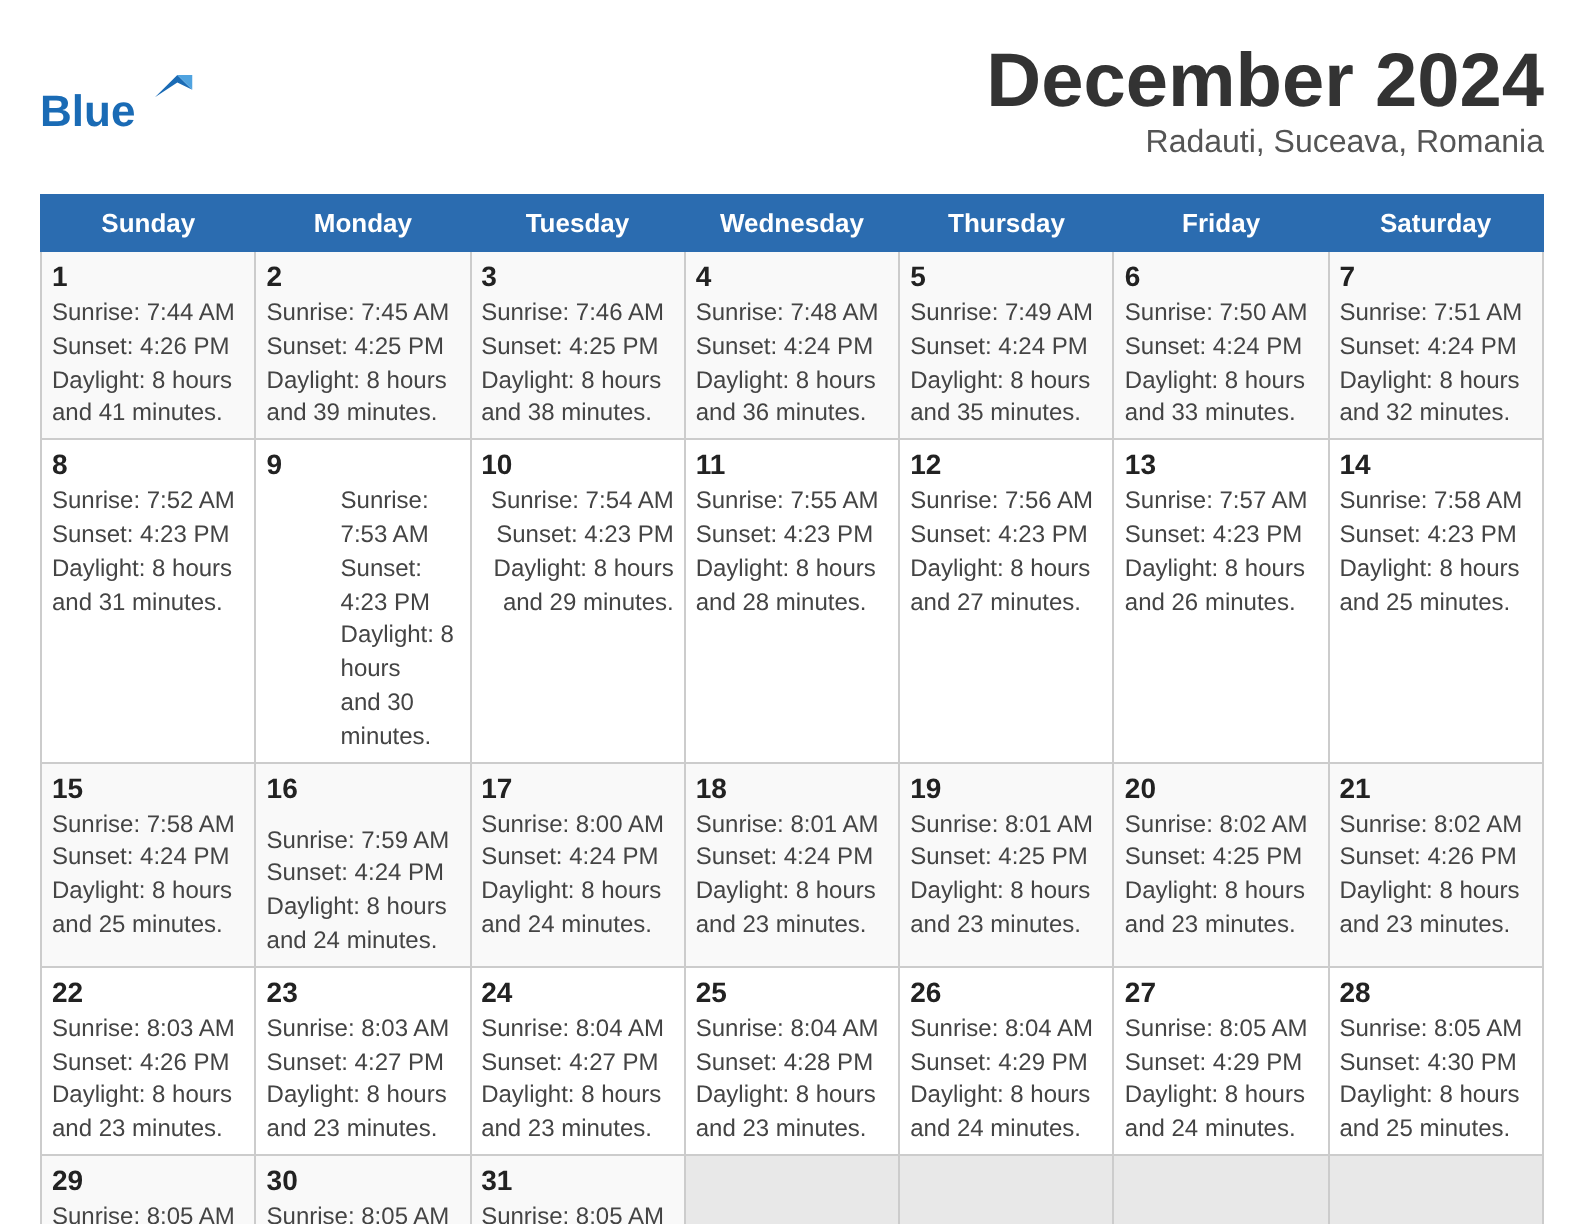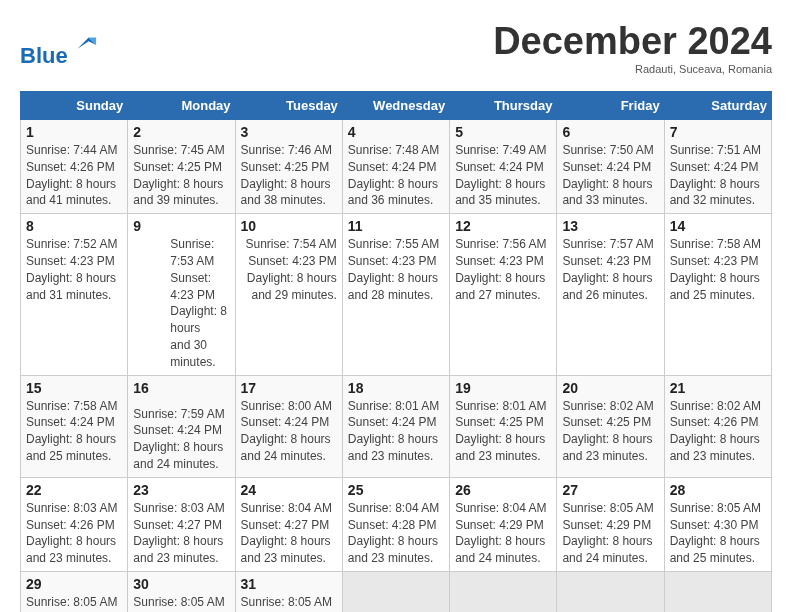--- a/index.html
+++ b/index.html
@@ -34,33 +34,33 @@
     }
     .title-block {
       text-align: right;
     }
     .month-title {
       font-size: 38px;
       font-weight: bold;
       color: #333;
     }
     .subtitle {
-      font-size: 11px;
+      font-size: 16px;
       color: #555;
     }
     table {
       width: 100%;
       border-collapse: collapse;
       font-size: 11px;
     }
     thead tr th {
       background: #2b6cb0;
       color: #fff;
       padding: 6px 4px;
-      text-align: right;
+      text-align: center;
       font-size: 13px;
       font-weight: bold;
       border: 1px solid #2b6cb0;
     }
     tbody tr td {
       border: 1px solid #ccc;
       vertical-align: top;
       padding: 4px 5px;
       height: 80px;
       width: calc(100% / 7);

